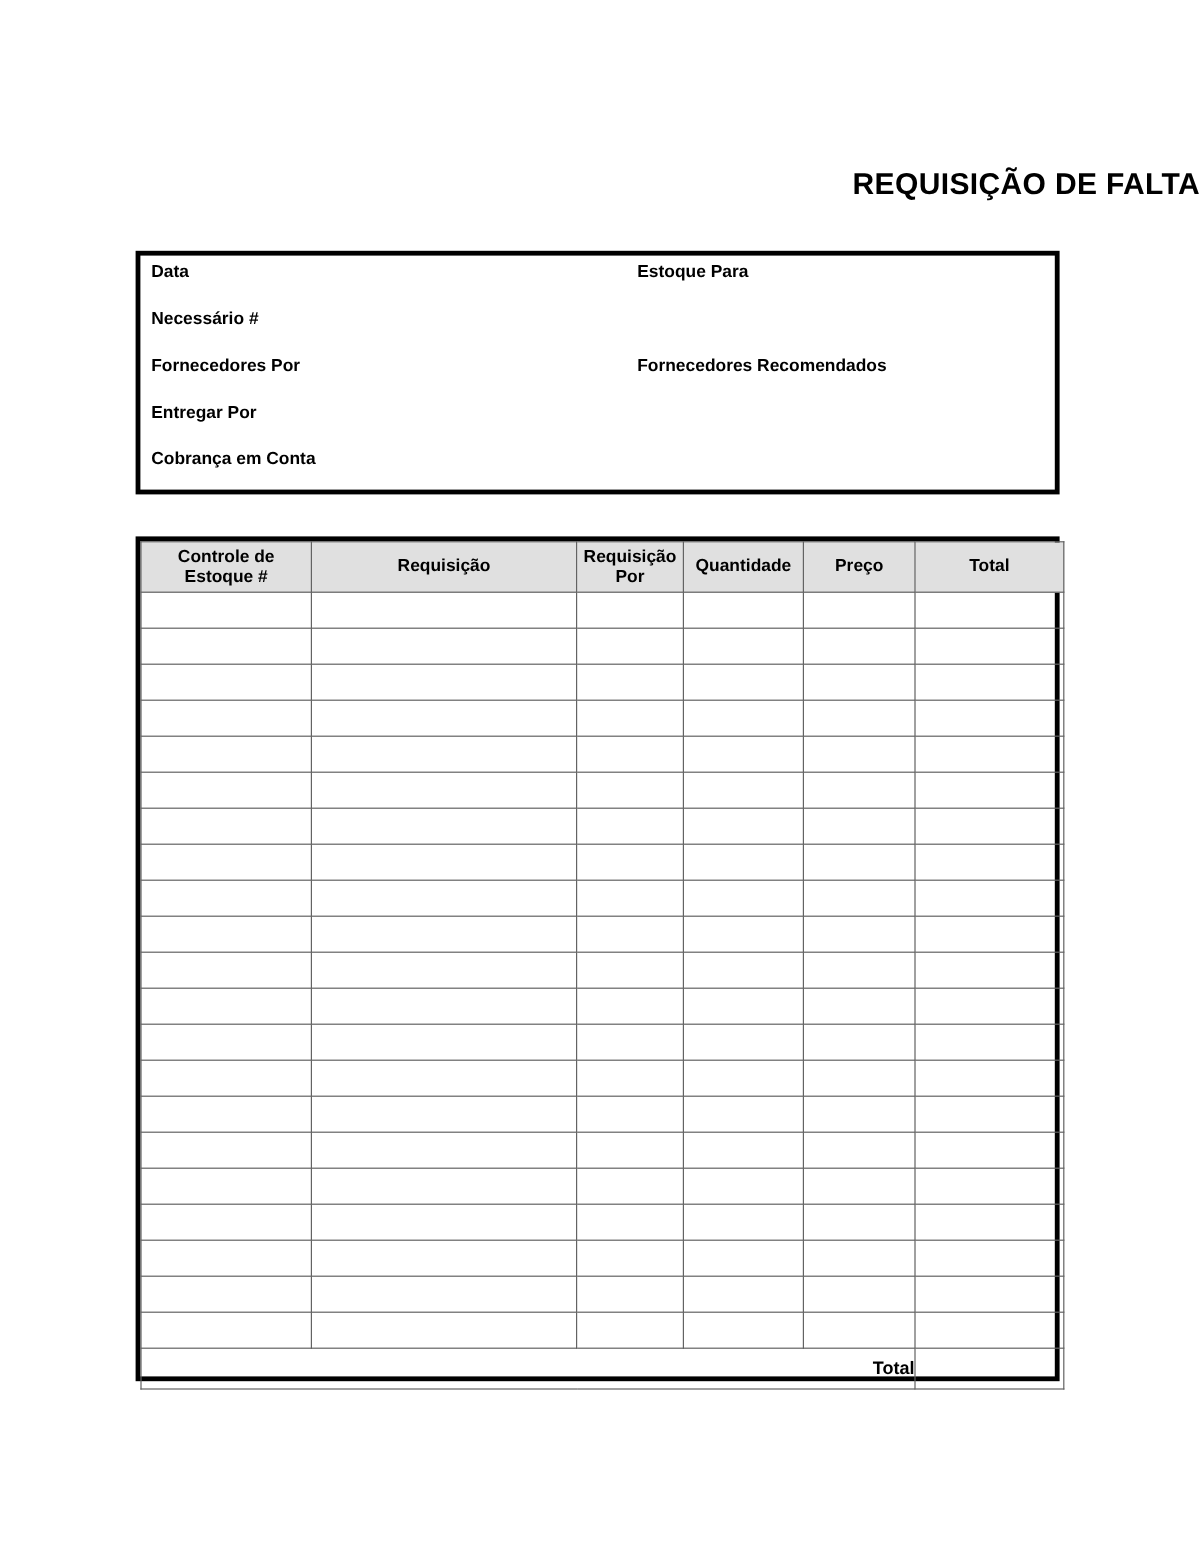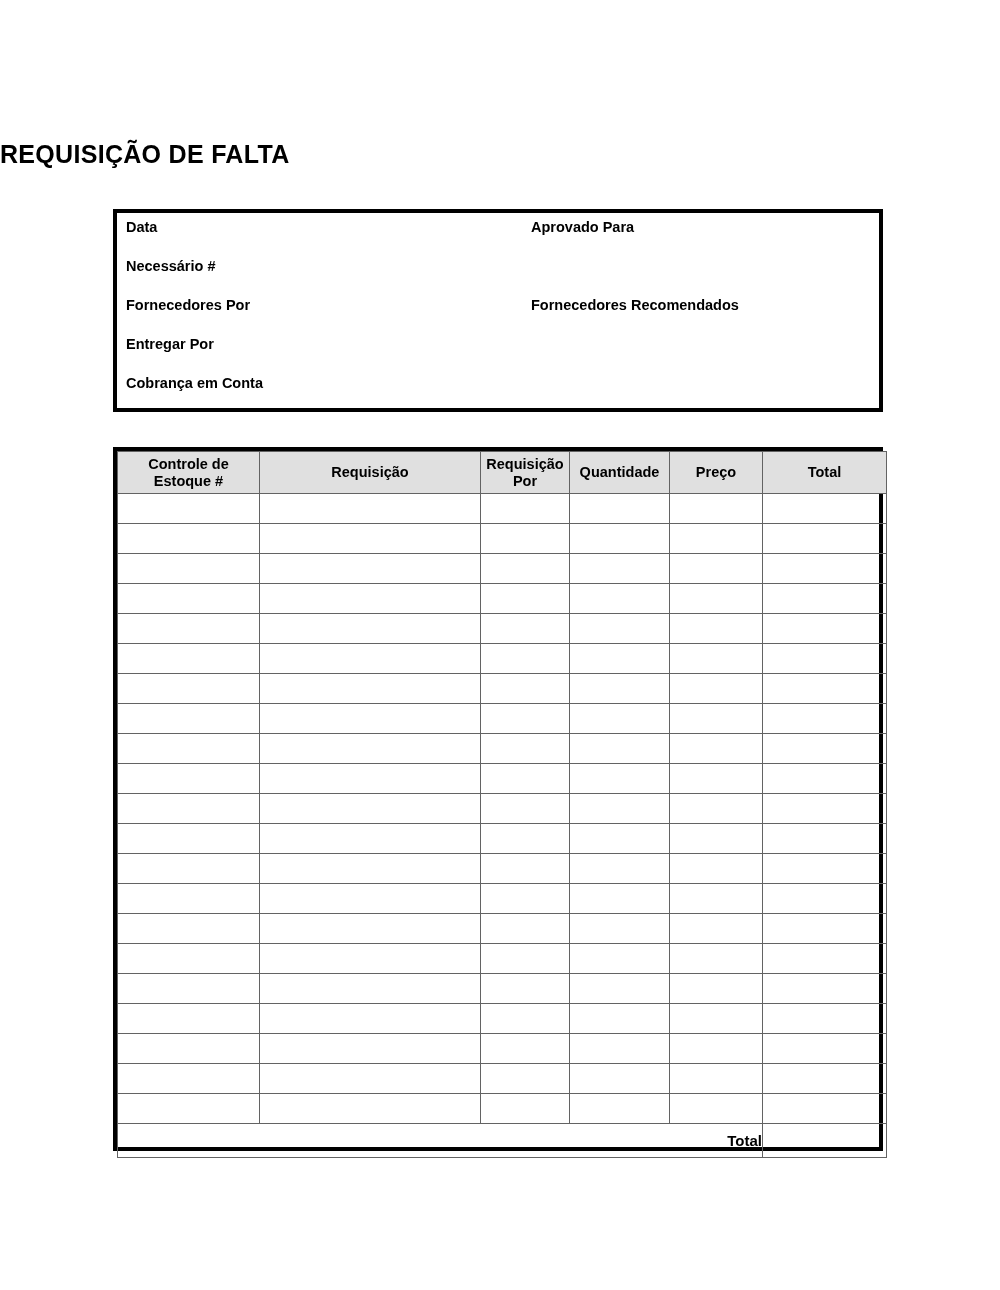--- a/index.html
+++ b/index.html
@@ -23,21 +23,21 @@
     height: 1290px;
     background: #ffffff;
   }
 
   
   .doc-title {
     position: absolute;
     left: 0;
     top: 138px;
     width: 1000px;
-    text-align: left;
+    text-align: right;
     font-size: 25px;
     font-weight: bold;
     letter-spacing: 0.3px;
     line-height: 32px;
   }
 
   
   .info-block {
     position: absolute;
     left: 113px;
@@ -138,21 +138,21 @@
 
 <div class="page">
 
   <div class="doc-title">REQUISIÇÃO DE FALTA</div>
 
   <div class="info-block">
     <table class="info-table">
       <tbody>
         <tr>
           <td class="info-left">Data</td>
-          <td class="info-right" rowspan="2">Aprovado Para</td>
+          <td class="info-right" rowspan="2">Estoque Para</td>
         </tr>
         <tr>
           <td class="info-left">Necessário #</td>
         </tr>
         <tr>
           <td class="info-left">Fornecedores Por</td>
           <td class="info-right last-right" rowspan="3">Fornecedores Recomendados</td>
         </tr>
         <tr>
           <td class="info-left">Entregar Por</td>

